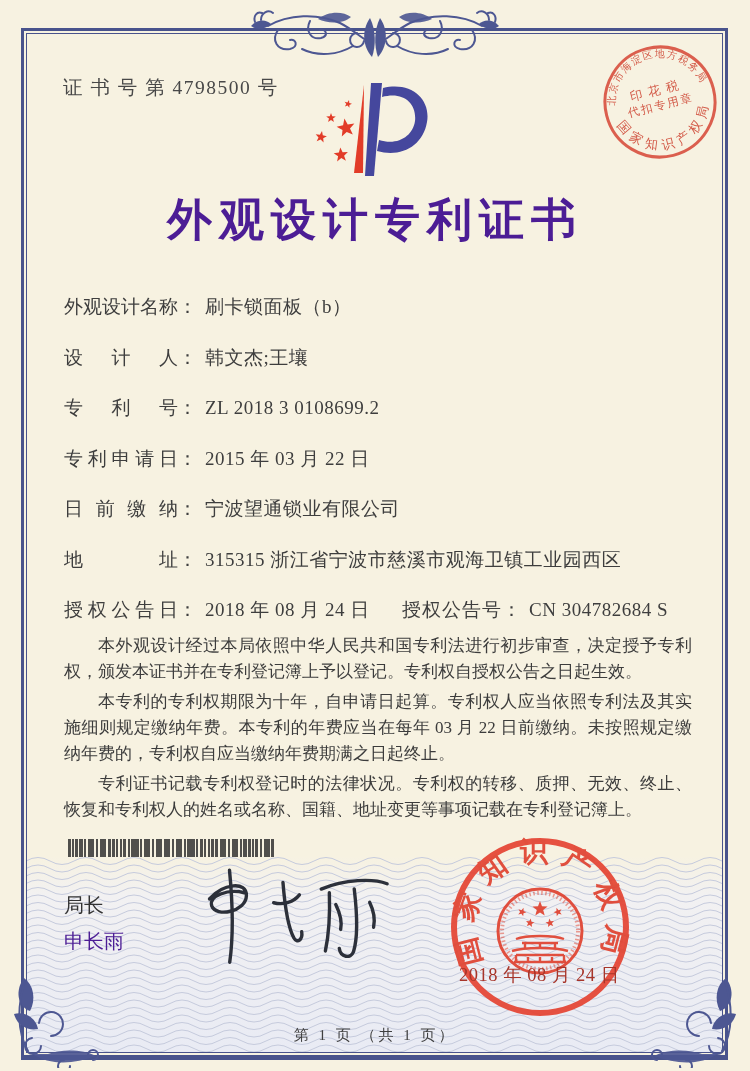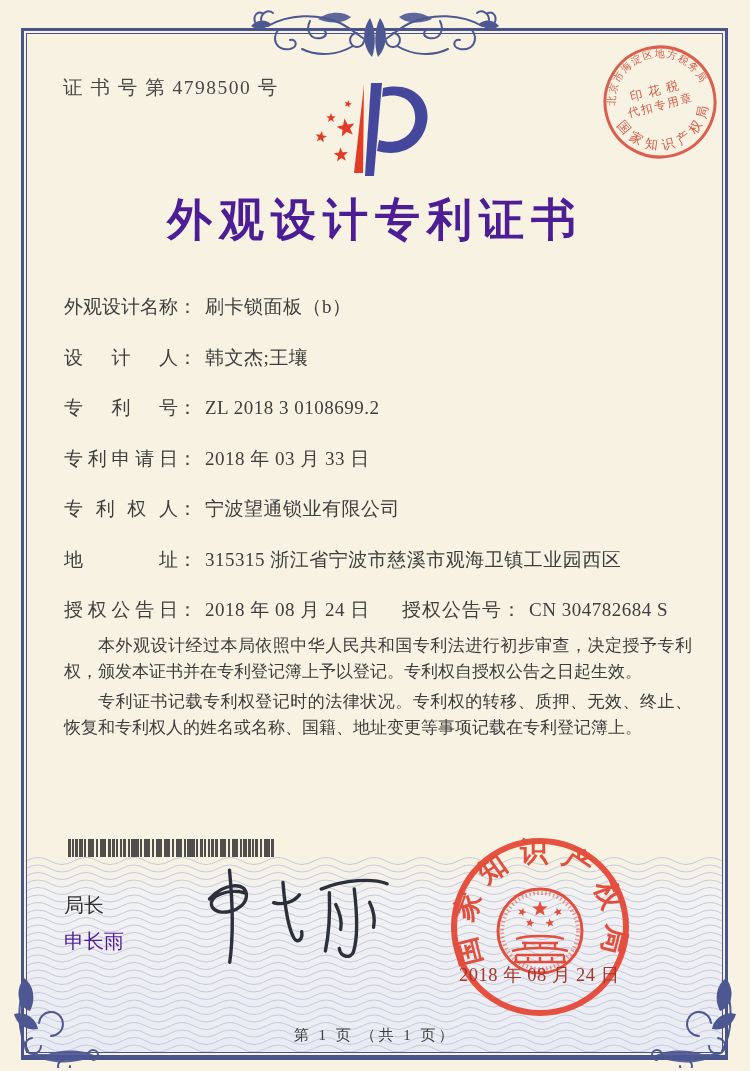--- a/index.html
+++ b/index.html
@@ -164,38 +164,39 @@
   <div class="field-row">
     <span class="flabel">外观设计名称</span><span class="colon">：</span><span class="fvalue">刷卡锁面板（b）</span>
   </div>
   <div class="field-row">
     <span class="flabel">设计人</span><span class="colon">：</span><span class="fvalue">韩文杰;王壤</span>
   </div>
   <div class="field-row">
     <span class="flabel">专利号</span><span class="colon">：</span><span class="fvalue">ZL 2018 3 0108699.2</span>
   </div>
   <div class="field-row">
-    <span class="flabel">专利申请日</span><span class="colon">：</span><span class="fvalue">2018 年 03 月 33 日</span>
-  </div>
-  <div class="field-row">
-    <span class="flabel">专利权人</span><span class="colon">：</span><span class="fvalue">宁波望通锁业有限公司</span>
+    <span class="flabel">专利申请日</span><span class="colon">：</span><span class="fvalue">2015 年 03 月 22 日</span>
+  </div>
+  <div class="field-row">
+    <span class="flabel">日前缴纳</span><span class="colon">：</span><span class="fvalue">宁波望通锁业有限公司</span>
   </div>
   <div class="field-row">
     <span class="flabel">地址</span><span class="colon">：</span><span class="fvalue">315315 浙江省宁波市慈溪市观海卫镇工业园西区</span>
   </div>
   <div class="field-row">
     <span class="flabel">授权公告日</span><span class="colon">：</span><span class="fvalue">2018 年 08 月 24 日</span>
     <span class="pair2">
       <span class="flabel2">授权公告号</span><span class="colon">：</span><span class="fvalue">CN 304782684 S</span>
     </span>
   </div>
 </div>
 
 <div class="paras">
   <p>本外观设计经过本局依照中华人民共和国专利法进行初步审查，决定授予专利权，颁发本证书并在专利登记簿上予以登记。专利权自授权公告之日起生效。</p>
+  <p>本专利的专利权期限为十年，自申请日起算。专利权人应当依照专利法及其实施细则规定缴纳年费。本专利的年费应当在每年 03 月 22 日前缴纳。未按照规定缴纳年费的，专利权自应当缴纳年费期满之日起终止。</p>
   <p>专利证书记载专利权登记时的法律状况。专利权的转移、质押、无效、终止、恢复和专利权人的姓名或名称、国籍、地址变更等事项记载在专利登记簿上。</p>
 </div>
 
 <div class="barcode"></div>
 
 <div class="signer-title">局长</div>
 <div class="signer-name">申长雨</div>
 
 <svg class="signature" width="215" height="105" viewBox="0 0 215 105">
   <g fill="none" stroke="#2c303a" stroke-width="3.4" stroke-linecap="round" transform="rotate(-2 107 52)">

